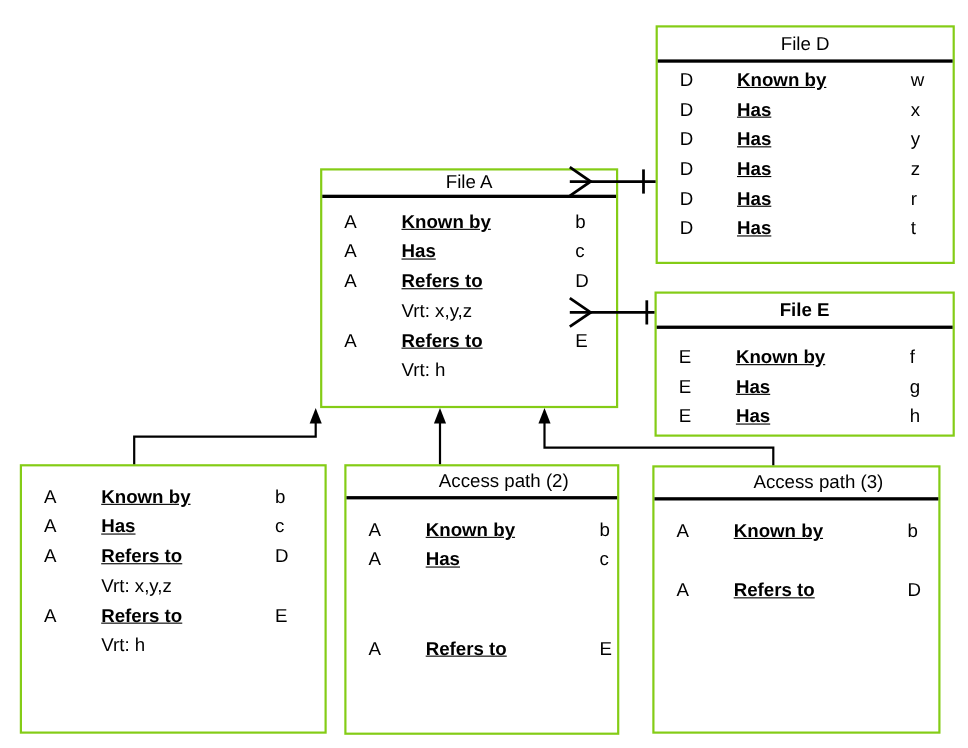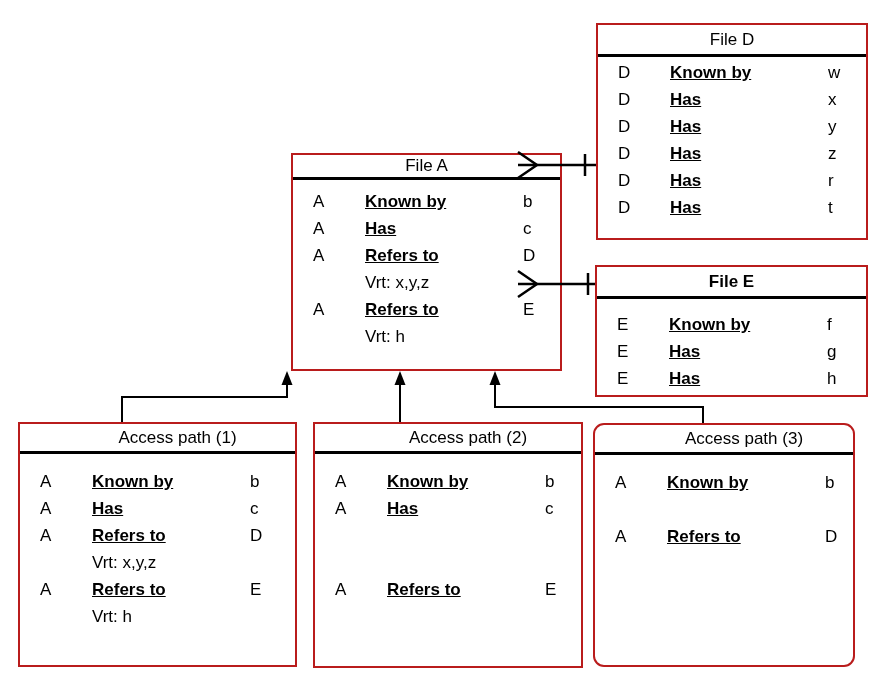--- a/index.html
+++ b/index.html
@@ -1,21 +1,21 @@
 <!DOCTYPE html>
 <html><head>
 <meta charset="utf-8">
 <style>
   html,body{margin:0;padding:0;background:#fff;}
   #canvas{
     position:relative;width:880px;height:680px;background:#ffffff;
     font-family:"Liberation Sans", sans-serif;color:#000;overflow:hidden;
   }
   .box{
-    position:absolute;border:2px solid #b91c1c;background:#fff;box-sizing:border-box;
+    position:absolute;border:2px solid #84cc16;background:#fff;box-sizing:border-box;
   }
   .title{
     border-bottom:3px solid #000;text-align:center;font-size:17px;
     white-space:nowrap;overflow:hidden;
   }
   .title.shifted{padding-left:40px;}
   .rows{position:relative;}
   .row{
     display:grid;grid-template-columns:52px 158px 1fr;
     height:27px;line-height:27px;font-size:17px;padding-left:20px;
@@ -108,21 +108,20 @@
       </div>
       <div class="row">
         <span class="code">E</span>
         <span class="verb">Has</span>
         <span class="val">h</span>
       </div>
     </div>
   </div>
 
   <div class="box" style="left:18px;top:422px;width:279px;height:245px;">
-    <div class="title shifted" style="height:27px;line-height:27px;">Access path (1)</div>
     <div class="rows" style="padding-top:14px;">
       <div class="row">
         <span class="code">A</span>
         <span class="verb">Known by</span>
         <span class="val">b</span>
       </div>
       <div class="row">
         <span class="code">A</span>
         <span class="verb">Has</span>
         <span class="val">c</span>
@@ -135,21 +134,21 @@
       <div class="row vrt">Vrt: x,y,z</div>
       <div class="row">
         <span class="code">A</span>
         <span class="verb">Refers to</span>
         <span class="val">E</span>
       </div>
       <div class="row vrt">Vrt: h</div>
     </div>
   </div>
 
-  <div class="box" style="left:313px;top:422px;width:270px;height:246px;">
+  <div class="box" style="left:313px;top:422px;width:250px;height:246px;">
     <div class="title shifted" style="height:27px;line-height:27px;">Access path (2)</div>
     <div class="rows" style="padding-top:14px;">
       <div class="row">
         <span class="code">A</span>
         <span class="verb">Known by</span>
         <span class="val">b</span>
       </div>
       <div class="row">
         <span class="code">A</span>
         <span class="verb">Has</span>
@@ -158,21 +157,21 @@
       <div class="row"></div>
       <div class="row"></div>
       <div class="row">
         <span class="code">A</span>
         <span class="verb">Refers to</span>
         <span class="val">E</span>
       </div>
     </div>
   </div>
 
-  <div class="box" style="left:593px;top:423px;width:262px;height:244px;border-radius:11px;">
+  <div class="box" style="left:593px;top:423px;width:262px;height:244px;">
     <div class="title shifted" style="height:27px;line-height:27px;">Access path (3)</div>
     <div class="rows" style="padding-top:14px;">
       <div class="row">
         <span class="code">A</span>
         <span class="verb">Known by</span>
         <span class="val">b</span>
       </div>
       <div class="row"></div>
       <div class="row">
         <span class="code">A</span>

